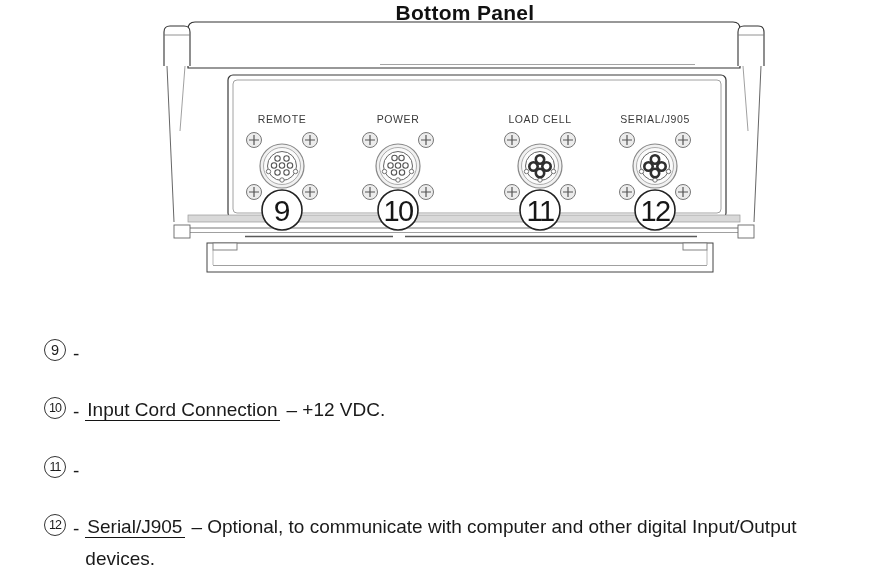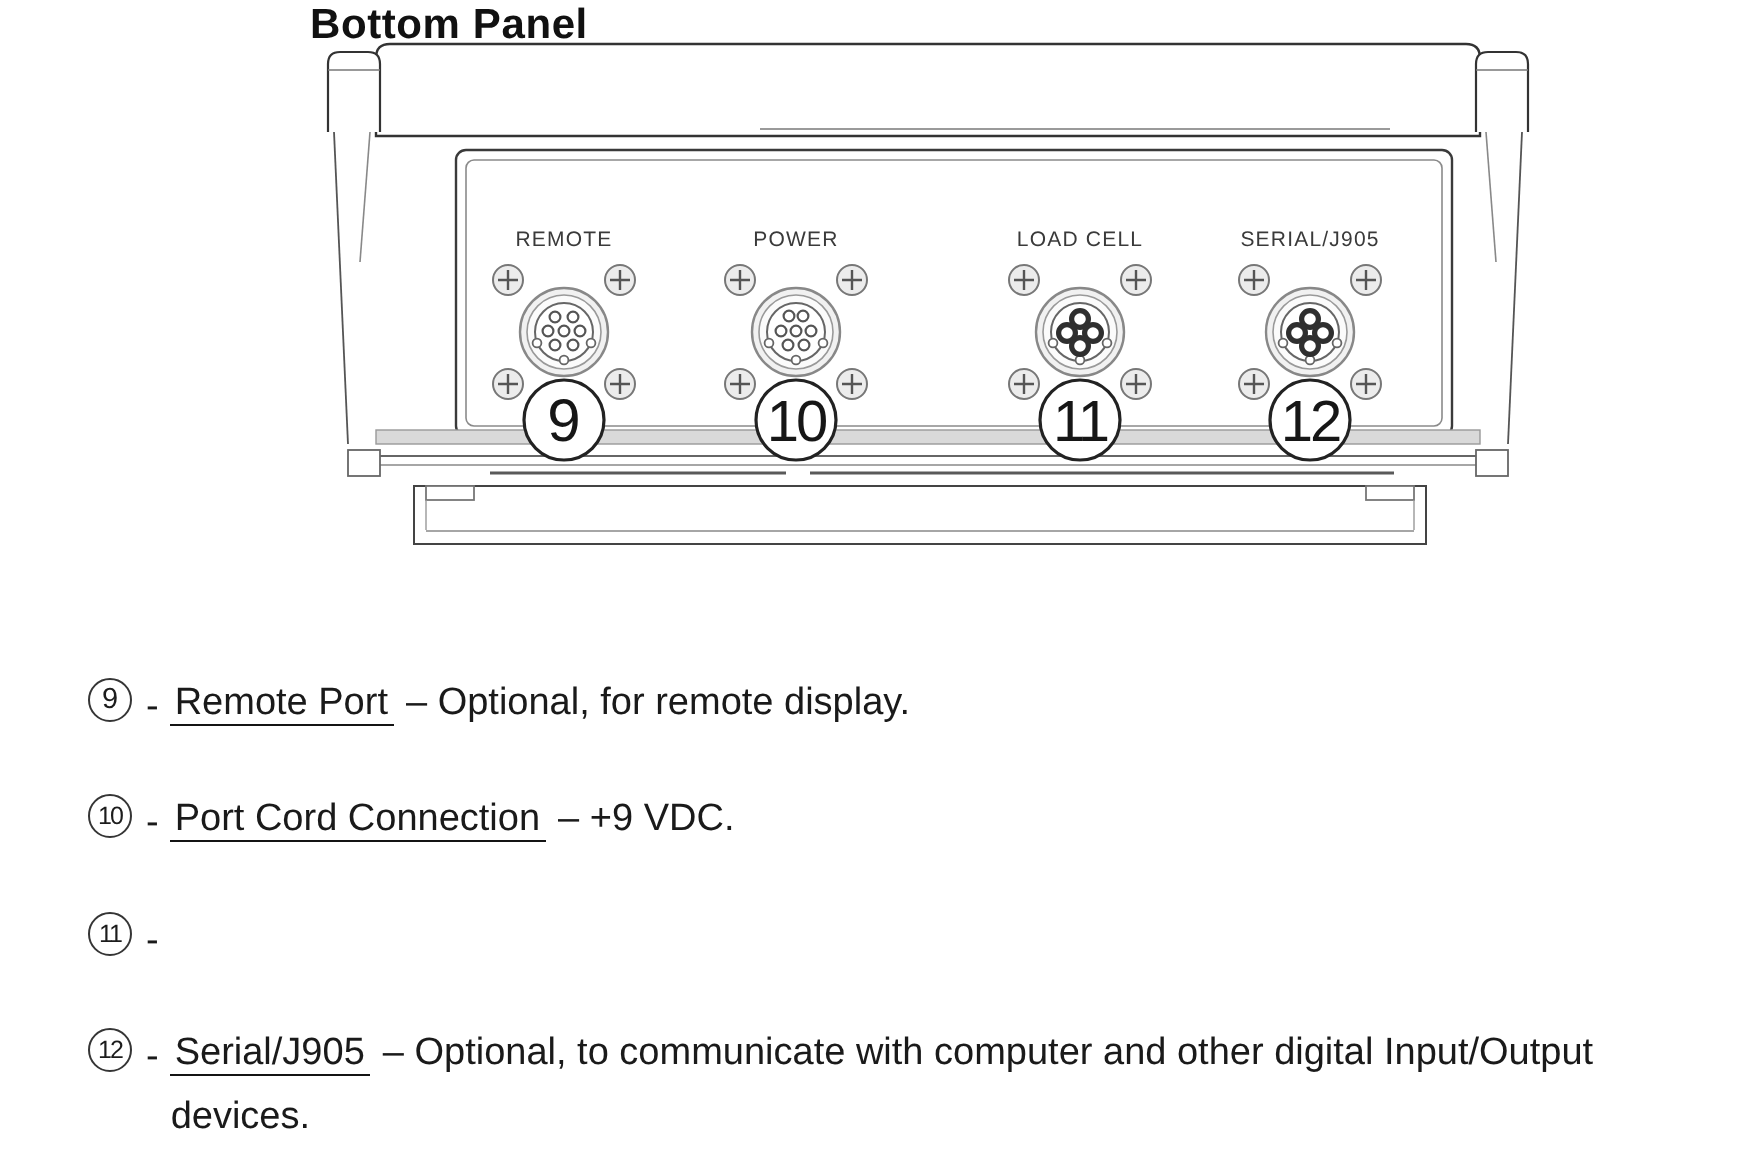--- a/index.html
+++ b/index.html
@@ -1,21 +1,21 @@
 <!DOCTYPE html>
 <html><head>
 <meta charset="utf-8">
 <style>
   html,body{margin:0;padding:0;background:#fff;}
   .page{
     position:relative;width:875px;height:576px;background:#ffffff;
     font-family:"Liberation Sans", sans-serif;color:#1a1a1a;overflow:hidden;
   }
   .page-title{
-    position:absolute;left:155px;top:1px;width:620px;text-align:left;
+    position:absolute;left:155px;top:1px;width:620px;text-align:center;
     font-size:21px;font-weight:bold;letter-spacing:.3px;color:#111;
   }
   .diagram-wrap{position:absolute;left:155px;top:16px;width:620px;height:262px;}
   svg text{font-family:"Liberation Sans", sans-serif;}
   .conn-label{font-size:10.5px;fill:#3a3a3a;letter-spacing:.6px;}
   .callout-num{font-size:30px;fill:#161616;}
   .callout-num.two{letter-spacing:-1.5px;font-size:29px;}
   
   .legend{position:absolute;left:44px;top:336px;width:810px;}
   .legend-row{display:flex;align-items:flex-start;margin-bottom:24px;}
@@ -199,27 +199,26 @@
       <text class="callout-num two" text-anchor="middle" x="0" y="54.5">12</text>
     </g>
   </svg>
   </div>
 
   <div class="legend">
 
     <div class="legend-row">
       <span class="lnum">9</span>
       <span class="ldash">-</span>
-      <span class="ltext"><span class="term">Remote Port</span><span class="desc">– Optional, for remote display.</span></span>
     </div>
 
     <div class="legend-row">
       <span class="lnum two">10</span>
       <span class="ldash">-</span>
-      <span class="ltext"><span class="term">Port Cord Connection</span><span class="desc">– +9 VDC.</span></span>
+      <span class="ltext"><span class="term">Input Cord Connection</span><span class="desc">– +12 VDC.</span></span>
     </div>
 
     <div class="legend-row">
       <span class="lnum two">11</span>
       <span class="ldash">-</span>
     </div>
 
     <div class="legend-row">
       <span class="lnum two">12</span>
       <span class="ldash">-</span>

